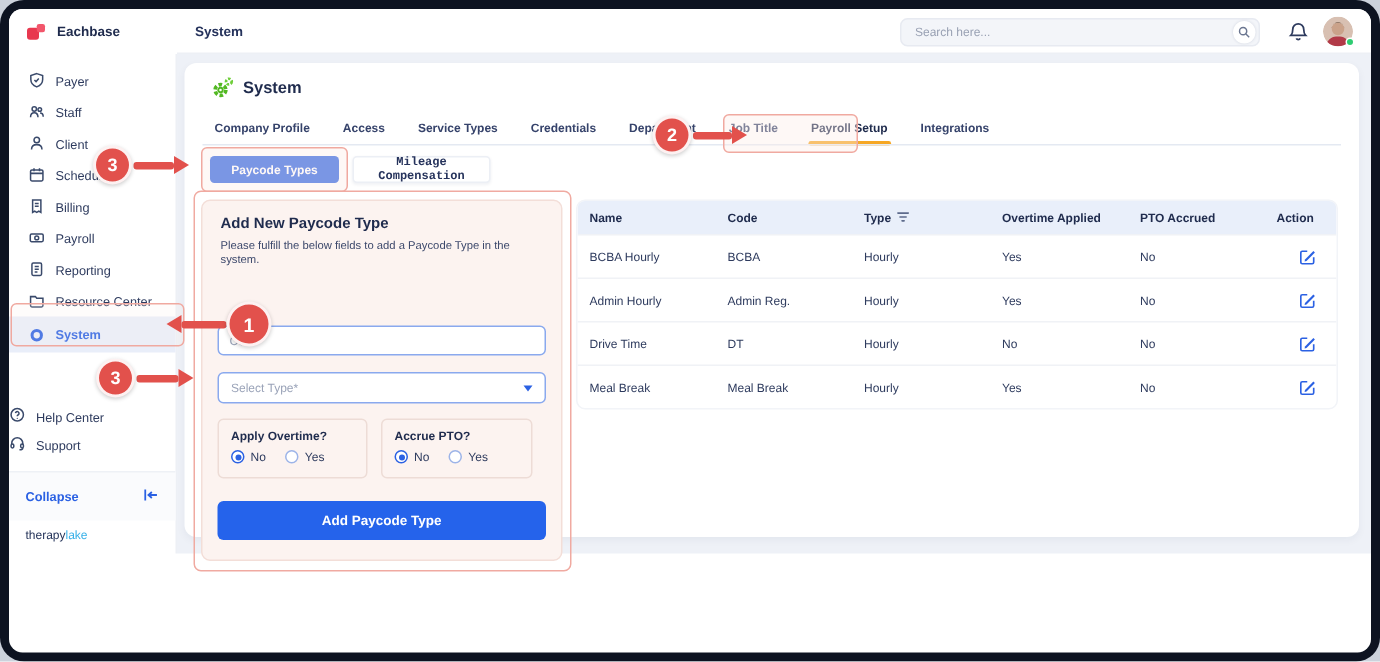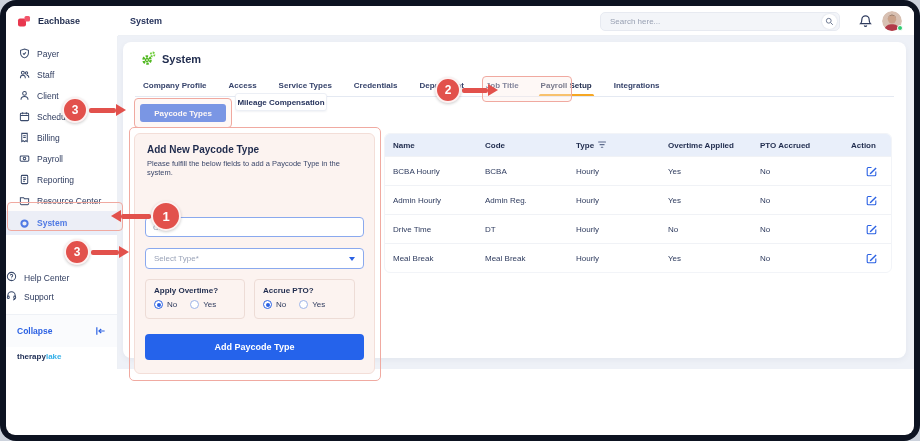--- a/index.html
+++ b/index.html
@@ -27,37 +27,37 @@
   .layout { display:flex; height:333px; }
   .sidebar { width:112px; background:#fff; border-right:1px solid #edf0f5; display:flex; flex-direction:column; padding-top:7px; flex:none; }
   .nav-item { height:21px; display:flex; align-items:center; gap:7px; padding-left:12px; font-size:8.5px; color:#2e3b5e; cursor:pointer; }
   .nav-item .ni { width:12px; height:12px; display:flex; align-items:center; justify-content:center; color:#3a4a6b; flex:none; }
   .nav-item.active { background:#e9eef9; color:#2b61e3; font-weight:bold; height:24px; }
   .nav-item.active .ni { color:#2b61e3; }
   .side-footer { margin-top:auto; }
   .foot-item { height:19px; display:flex; align-items:center; gap:7px; font-size:8.5px; color:#2e3b5e; }
   .collapse-row { margin-top:8px; border-top:1px solid #eef1f6; height:22px; display:flex; align-items:center; justify-content:space-between; padding:16px 11px; background:#fafbfd; }
   .collapse-label { font-size:8.5px; font-weight:bold; color:#2b61e3; }
-  .side-logo { padding:5px 11px 8px; font-size:8px; font-weight:bold; }
+  .side-logo { padding:5px 11px 8px; font-size:8px; font-weight:normal; }
   .side-logo .p1 { color:#233258; } .side-logo .p2 { color:#35b0e8; }
 
   .main { flex:1; background:#eef1f7; padding:6px 8px 11px 5px; }
   .card { width:100%; height:100%; background:#fff; border-radius:8px; position:relative; box-shadow:0 2px 6px rgba(25,39,80,.05); }
 
   
   .card-title { position:absolute; left:18px; top:9px; display:flex; align-items:center; gap:6px; }
   .card-title span { font-size:11px; font-weight:bold; color:#1f2b4d; }
   .tabs { position:absolute; left:20px; top:32px; height:22px; display:flex; gap:22px; align-items:center; }
   .tabs-line { position:absolute; left:12px; right:12px; top:54px; height:1px; background:#e4e9f2; }
   .tab { font-size:8px; font-weight:bold; color:#36436b; position:relative; height:22px; display:flex; align-items:center; cursor:pointer; white-space:nowrap; }
   .tab.active { color:#1f2b4d; }
   .tab.active::after { content:""; position:absolute; left:-2px; right:-2px; bottom:-1px; height:3px; border-radius:2px; background:#f6a723; }
 
   .paycode-btn { position:absolute; left:17px; top:62px; width:86px; height:18px; background:#2b61e3; color:#fff; font-size:8px; font-weight:bold; border:none; border-radius:3px; display:flex; align-items:center; justify-content:center; cursor:pointer; z-index:3; font-family:inherit; }
-  .mileage-btn { position:absolute; left:112px; top:51px; width:92px; height:18px; background:#fff; color:#26335c; font-size:8px; font-weight:bold; border:1px solid #eceff5; border-radius:3px; display:flex; align-items:center; justify-content:center; cursor:pointer; z-index:3; box-shadow:0 1px 2px rgba(25,39,80,.06); font-family:Liberation Sans, sans-serif; }
+  .mileage-btn { position:absolute; left:112px; top:62px; width:92px; height:18px; background:#fff; color:#26335c; font-size:8px; font-weight:bold; border:1px solid #eceff5; border-radius:3px; display:flex; align-items:center; justify-content:center; cursor:pointer; z-index:3; box-shadow:0 1px 2px rgba(25,39,80,.06); font-family:Liberation Mono, monospace; }
 
   
   .form-anno { position:absolute; left:6px; top:85px; width:252px; height:254px; border:1.5px solid #f0aaa1; border-radius:5px; z-index:2; }
   .form-panel { position:absolute; left:4px; top:5px; width:241px; height:241px; background:#fcf3f0; border:1px solid #f3ded8; border-radius:6px; }
   .form-title { position:absolute; left:12px; top:10px; font-size:10px; font-weight:bold; color:#1f2b4d; }
   .form-desc { position:absolute; left:12px; top:25px; right:8px; font-size:7.5px; color:#3c486b; }
   .f-input { position:absolute; left:10px; right:10px; height:20px; background:#fff; border:1px solid #8aa9ee; border-radius:4px; font-family:inherit; font-size:8px; color:#5d6882; padding:0 7px; outline:none; }
   .f-input::placeholder { color:#9aa3b8; }
   .f-name { top:52px; } .f-code { top:83px; }
   .f-select { position:absolute; left:10px; right:10px; top:114px; height:21px; background:#fff; border:1px solid #8aa9ee; border-radius:4px; display:flex; align-items:center; justify-content:space-between; padding:0 8px; cursor:pointer; }

